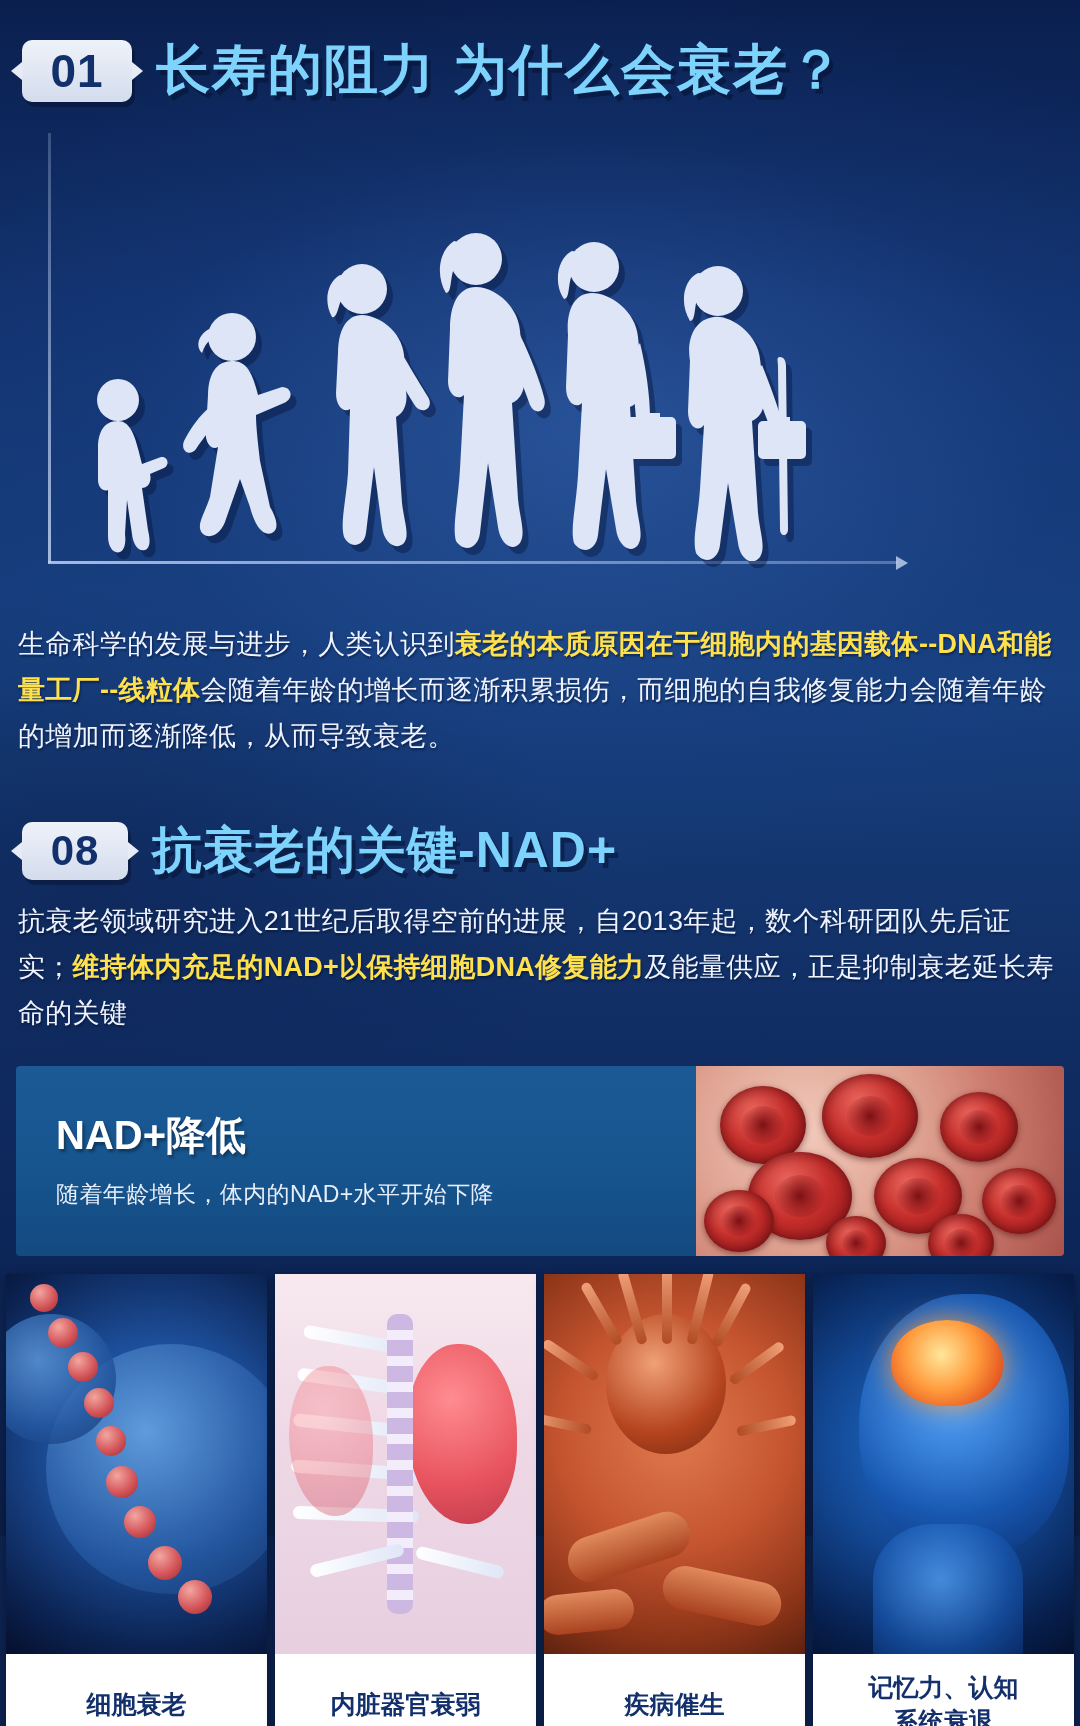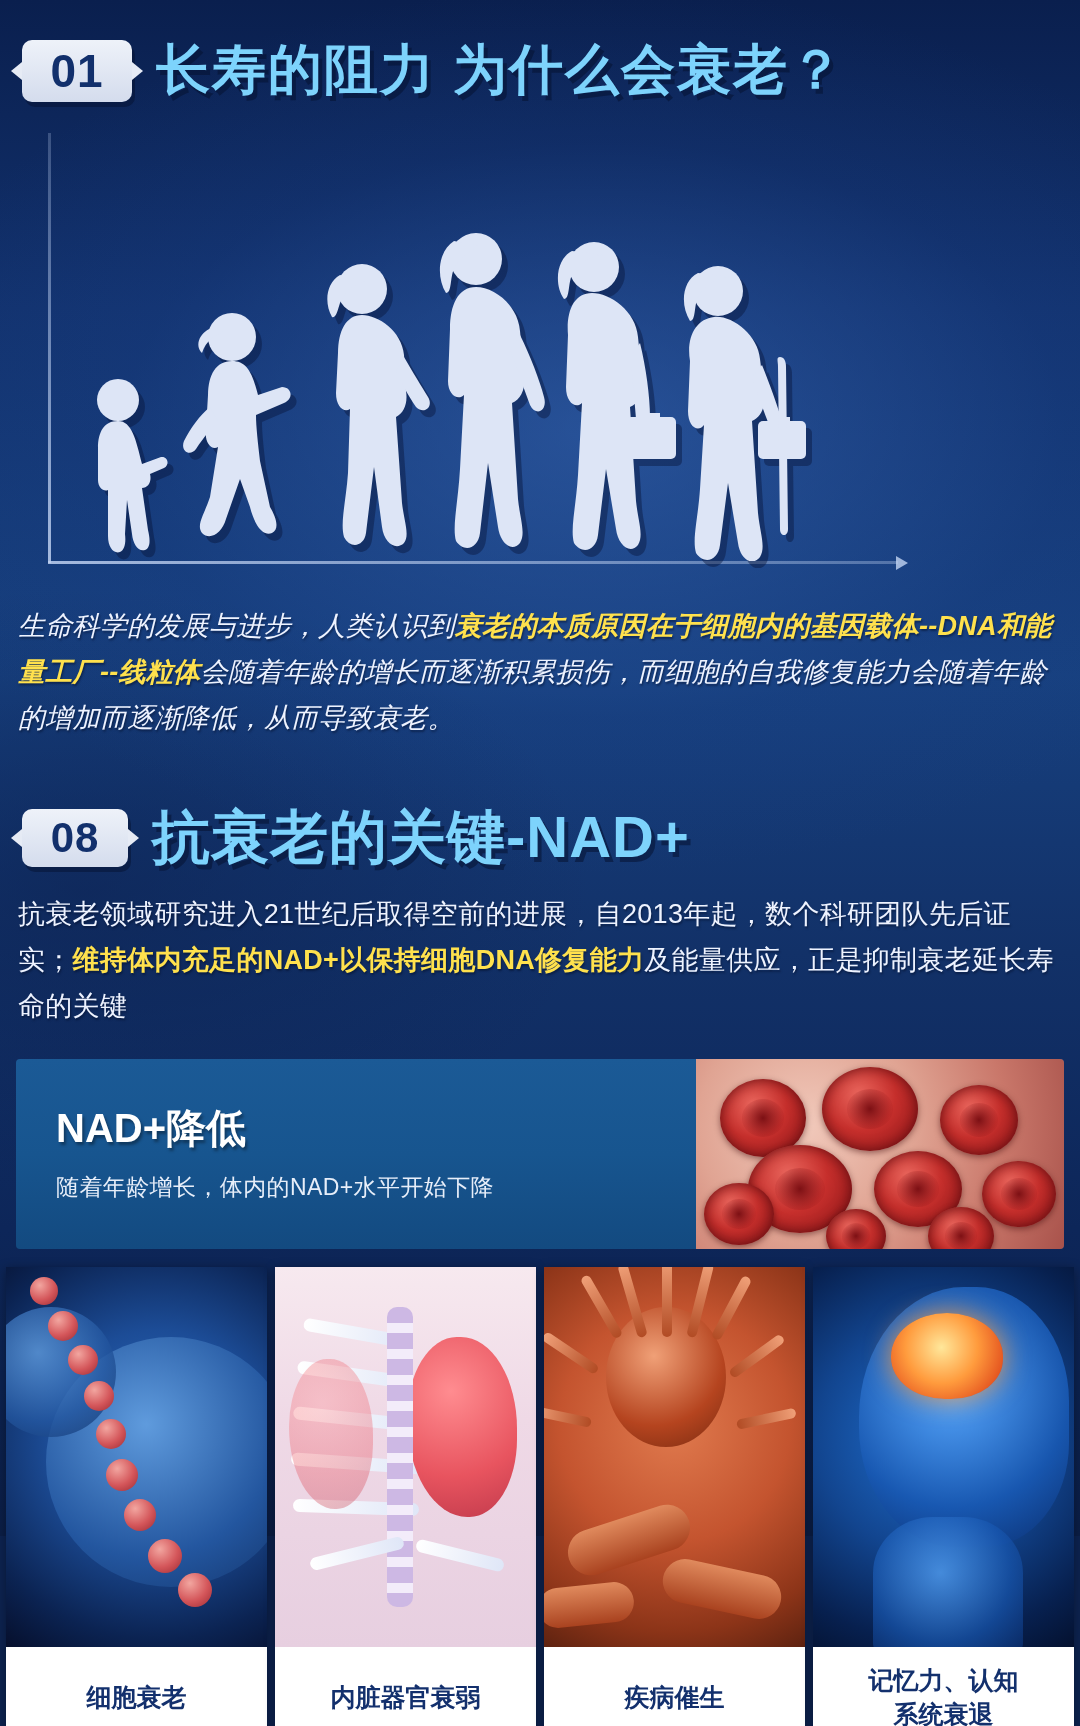--- a/index.html
+++ b/index.html
@@ -45,21 +45,21 @@
     content:"";position:absolute;top:50%;transform:translateY(-50%);
     width:0;height:0;border-top:9px solid transparent;border-bottom:9px solid transparent;
   }
   .badge:before{left:-11px;border-right:11px solid #e6ebf5;}
   .badge:after{right:-11px;border-left:11px solid #e6ebf5;}
   .sec-title{
     color:#7dd3fc;font-weight:bold;white-space:nowrap;
     text-shadow:4px 5px 0 rgba(6,18,50,.55);
   }
   .title-01{font-size:54px;letter-spacing:2px;}
-  .title-02{font-size:58px;letter-spacing:1px;}
+  .title-02{font-size:50px;letter-spacing:1px;}
 
   
   .figures{position:relative;height:470px;margin:18px 0 0 0;}
   .axis-v{position:absolute;left:48px;top:8px;width:3px;height:430px;
     background:linear-gradient(180deg,rgba(190,208,240,.25),rgba(190,208,240,.85));}
   .axis-h{position:absolute;left:48px;top:436px;height:3px;width:850px;
     background:linear-gradient(90deg,rgba(190,208,240,.85),rgba(190,208,240,.35));}
   .axis-h:after{content:"";position:absolute;right:-10px;top:-5px;
     width:0;height:0;border-left:12px solid rgba(195,212,242,.8);
     border-top:7px solid transparent;border-bottom:7px solid transparent;}
@@ -198,21 +198,21 @@
         <path d="M36 12 C20 20 18 44 28 60 C34 60 32 44 36 36 C44 22 58 16 68 16 Z"></path>
         <path d="M52 56 C34 58 24 76 28 100 L26 150 C26 166 36 172 42 164 L38 228 C36 258 30 278 34 292 C42 304 56 300 58 284 L66 222 L76 282 C78 298 90 306 98 296 C104 286 98 272 96 252 L90 160 C100 156 104 144 102 130 L98 98 C96 74 70 54 52 56 Z"></path>
         <path d="M100 104 C108 124 116 146 120 160 C124 172 112 178 108 166 C100 146 94 128 90 116 Z"></path>
         <rect x="96" y="160" width="48" height="38" rx="5"></rect>
         <path d="M112 156 h16 v8 h-16 z"></path>
         <path d="M118 96 C122 96 124 100 124 106 L126 268 C126 276 118 276 118 268 L116 106 C116 100 114 96 118 96 Z"></path>
       </svg>
     </div>
   </div>
 
-  <div class="para" style="margin-top:8px;font-style:italic;">
+  <div class="para" style="margin-top:26px;">
     <span>生命科学的发展与进步，人类认识到</span><span class="hl">衰老的本质原因在于细胞内的基因载体--DNA和能量工厂--线粒体</span><span>会随着年龄的增长而逐渐积累损伤，而细胞的自我修复能力会随着年龄的增加而逐渐降低，从而导致衰老。</span>
   </div>
 
   <div class="sec-head" style="margin-top:58px;">
     <div class="badge badge-02">08</div>
     <div class="sec-title title-02">抗衰老的关键-NAD+</div>
   </div>
 
   <div class="para" style="margin-top:14px;">
     <span>抗衰老领域研究进入21世纪后取得空前的进展，自2013年起，数个科研团队先后证实；</span><span class="hl">维持体内充足的NAD+以保持细胞DNA修复能力</span><span>及能量供应，正是抑制衰老延长寿命的关键</span>

